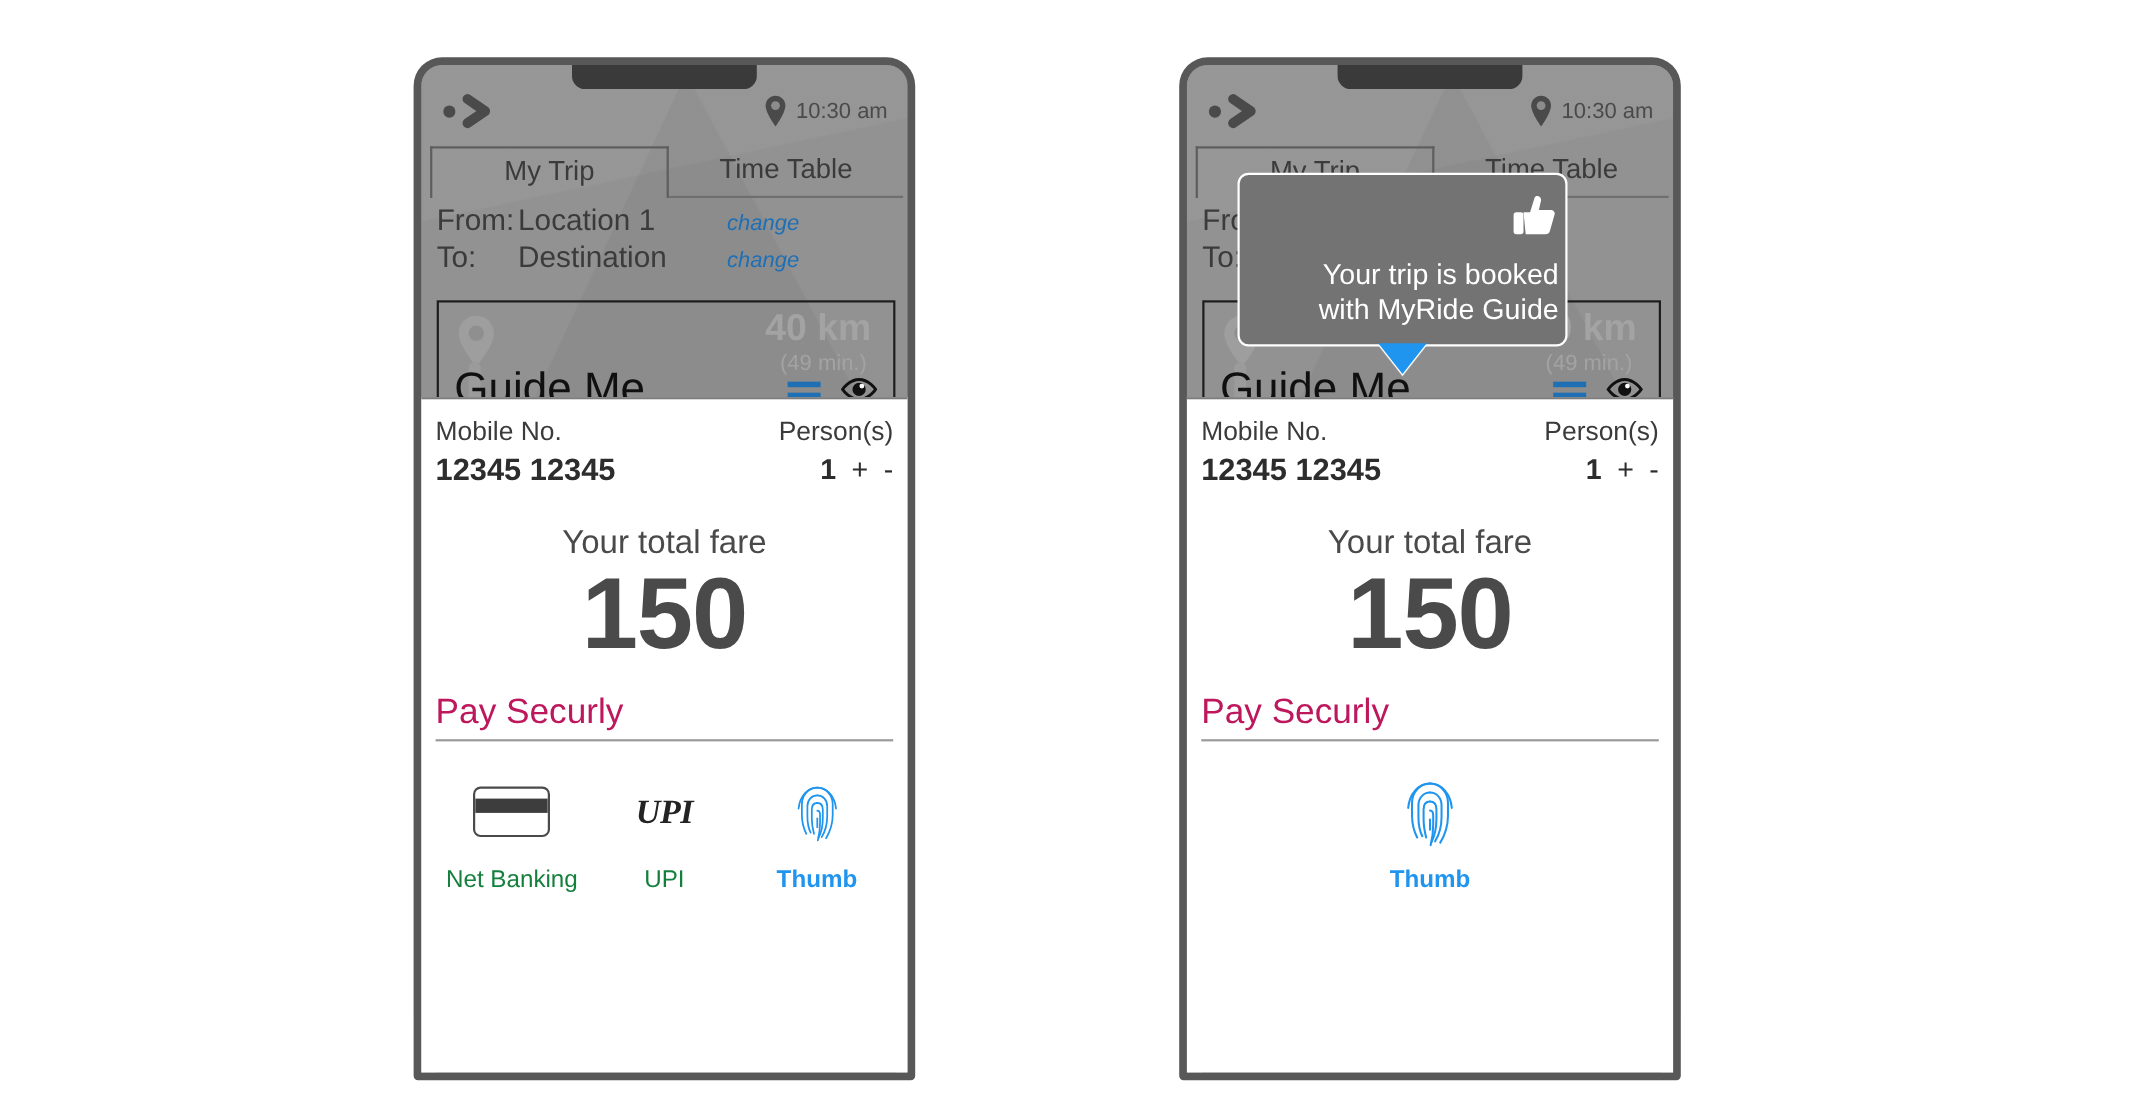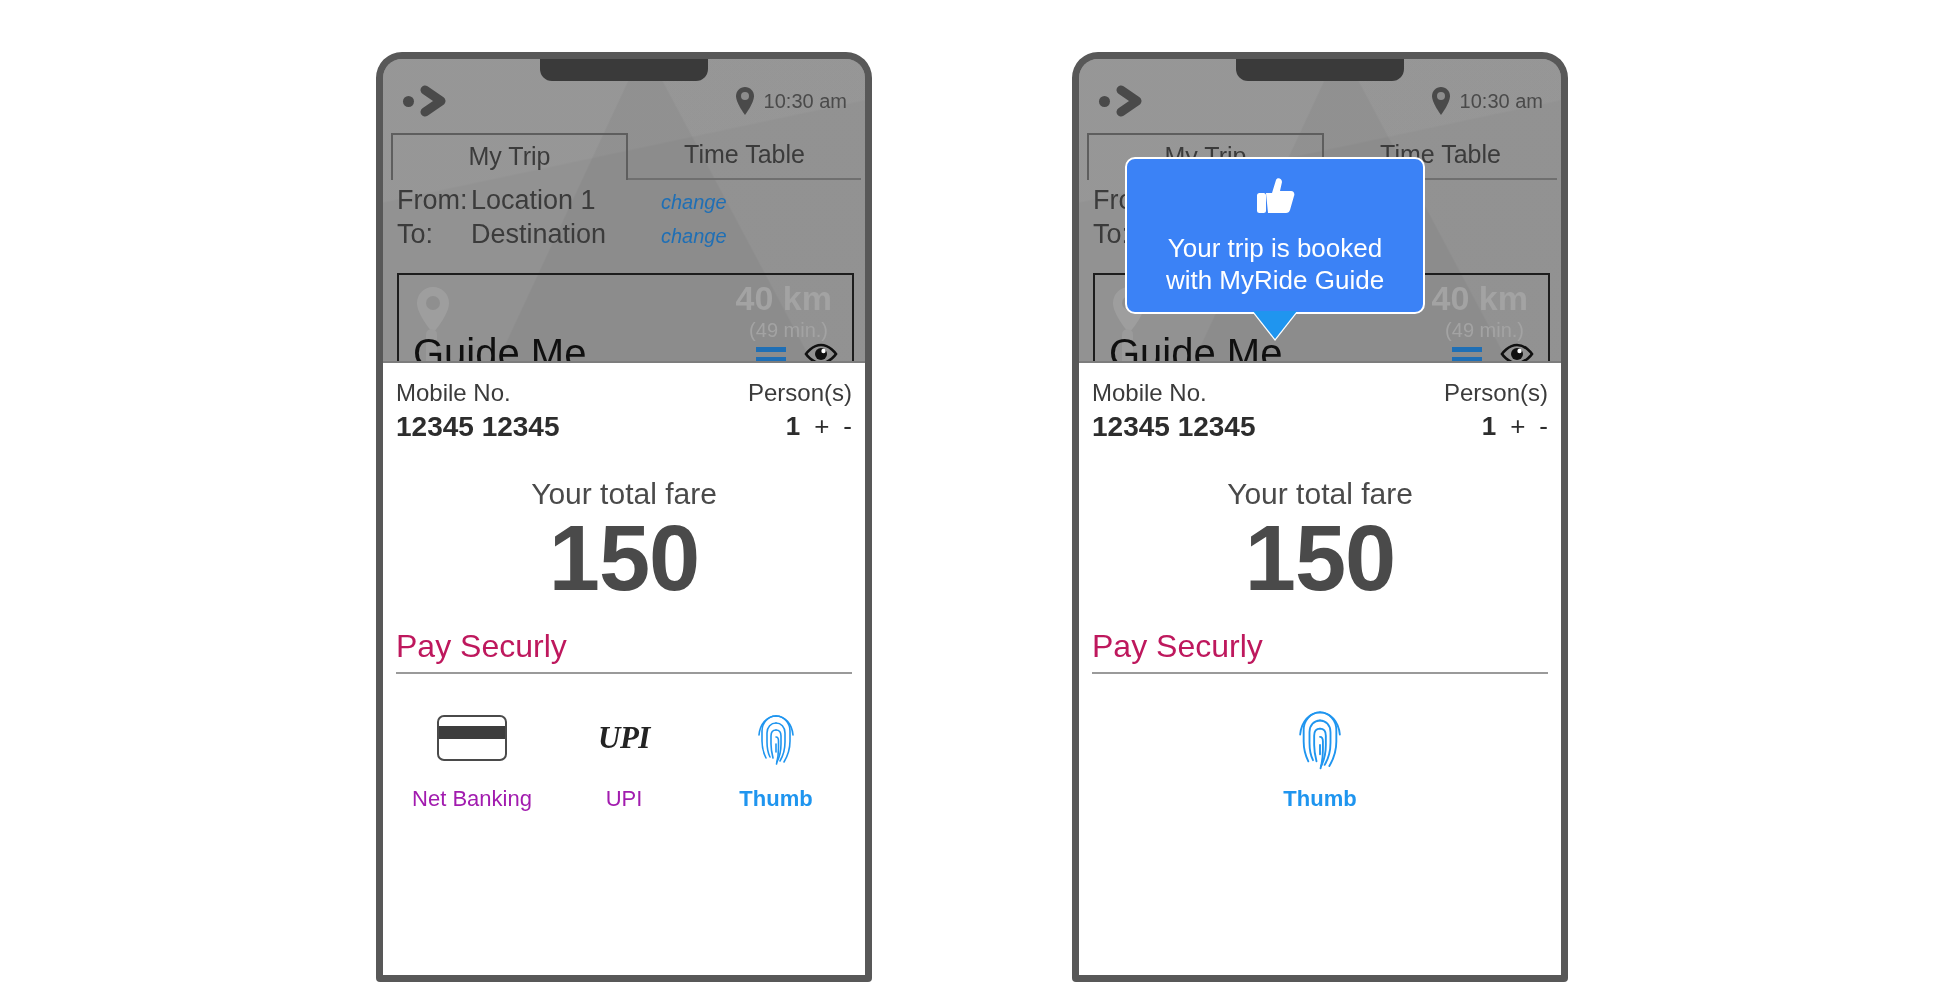--- a/index.html
+++ b/index.html
@@ -11,21 +11,21 @@
   }
   .stage {
     position: relative;
     width: 1948px; height: 1004px;
     background: #ffffff;
   }
 
   
   .phone {
     position: absolute;
-    width: 496px;
+    width: 456px;
     height: 930px;
     top: 52px;
   }
   .phone.left  { left: 376px; }
   .phone.right { left: 1072px; }
 
   .phone-shell {
     position: absolute;
     inset: 0;
     border: 7px solid #585858;
@@ -294,21 +294,21 @@
   .pay-method.single-item { flex: none; }
   .pm-icon {
     height: 60px;
     display: flex;
     align-items: center;
     justify-content: center;
   }
   .pm-label {
     margin-top: 18px;
     font-size: 22px;
-    color: #a21caf;
+    color: #15803d;
   }
   .pay-method.selected .pm-label {
     color: #1f95ef;
     font-weight: bold;
   }
 
   
   .tripcard {
     width: 66px; height: 44px;
     border: 2px solid #6a6a6a;
@@ -346,25 +346,25 @@
     color: #232323;
     font-family: "Liberation Serif", serif;
     letter-spacing: -.5px;
   }
 
   
   .tooltip {
     position: absolute;
     top: 98px; left: 46px;
     width: 300px;
-    background: #3b82f6;
+    background: #737373;
     border: 2px solid #ffffff;
     border-radius: 10px;
-    padding: 14px 22px 16px;
-    text-align: center;
+    padding: 14px 6px 16px;
+    text-align: right;
     z-index: 40;
   }
   .tooltip-text {
     color: #ffffff;
     font-size: 26px;
     line-height: 1.22;
     margin-top: 10px;
     white-space: pre-line;
   }
   .tooltip-tail {

